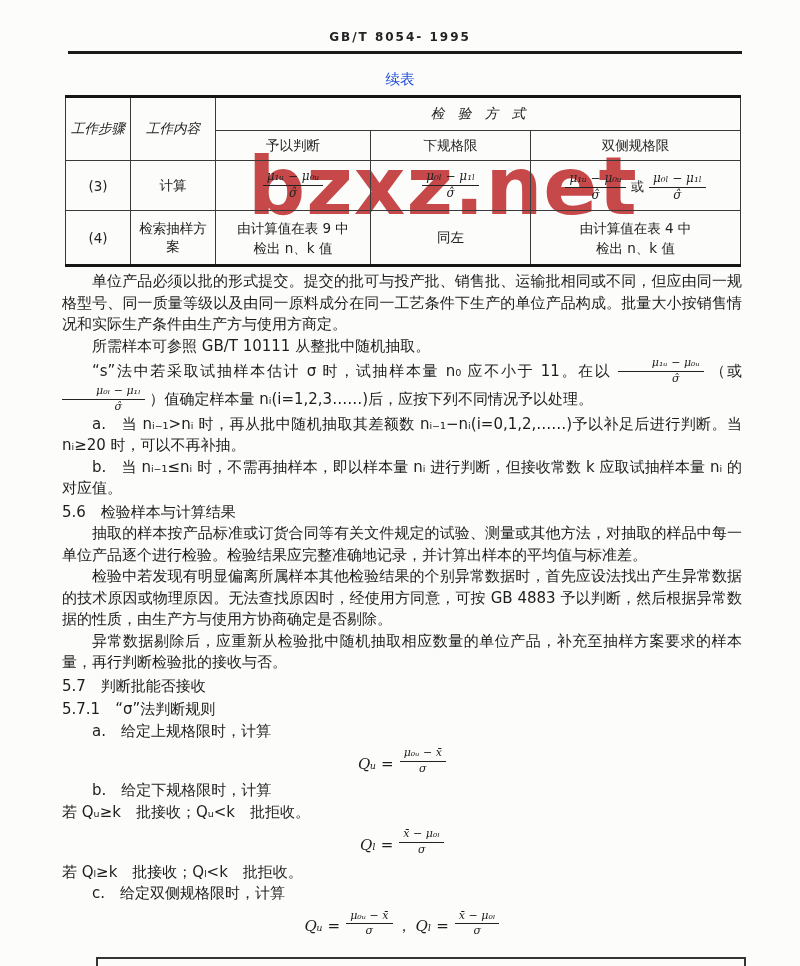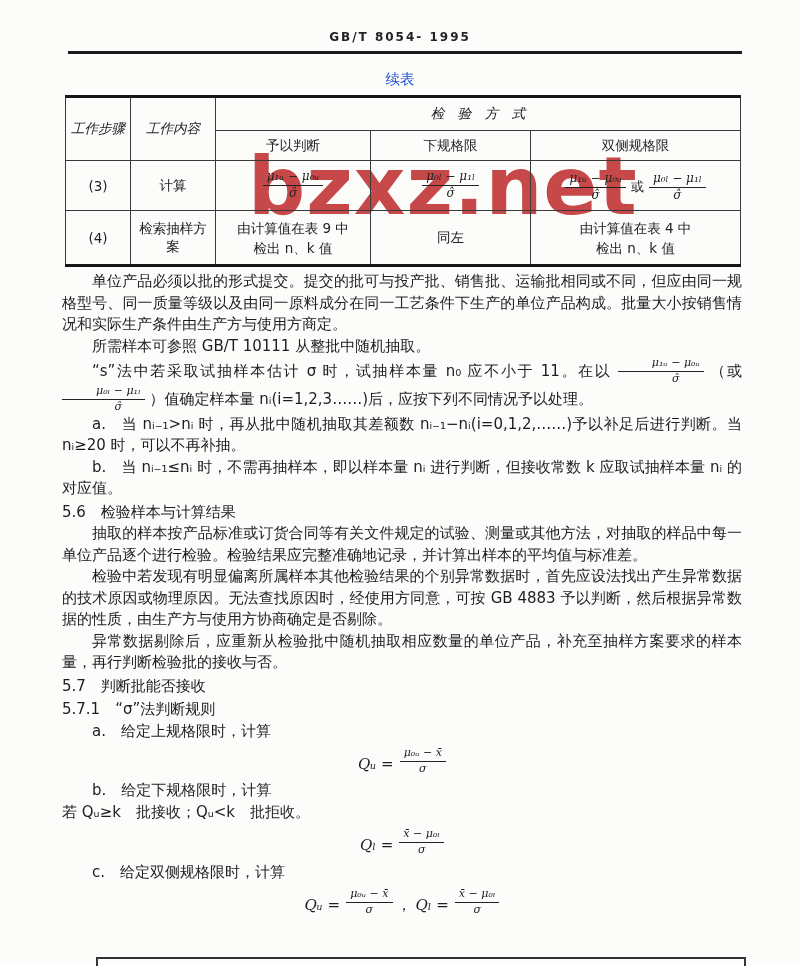--- a/index.html
+++ b/index.html
@@ -181,20 +181,21 @@
     <p class="para">b.　给定下规格限时，计算</p>
 
     <p class="para" style="text-indent:0">若 Qᵤ≥k　批接收；Qᵤ&lt;k　批拒收。</p>
     <div class="formula-line">
       <span class="lhs">Qₗ =</span>
       <span class="frac">
           <span class="num">x̄ − μ₀ₗ</span>
           <span class="den">σ</span>
         </span>
     </div>
+    <p class="para" style="text-indent:0">若 Qₗ≥k　批接收；Qₗ&lt;k　批拒收。</p>
 
     <p class="para">c.　给定双侧规格限时，计算</p>
     <div class="formula-line">
       <span class="lhs">Qᵤ =</span>
       <span class="frac">
           <span class="num">μ₀ᵤ − x̄</span>
           <span class="den">σ</span>
         </span>
       <span class="sep">，</span>
       <span class="lhs">Qₗ =</span>

